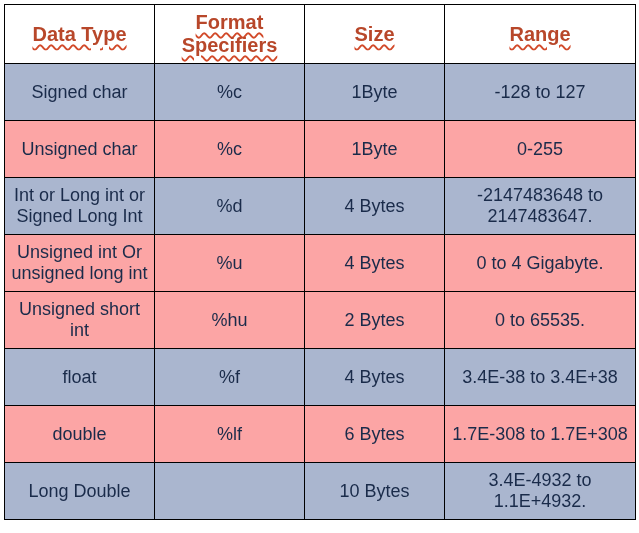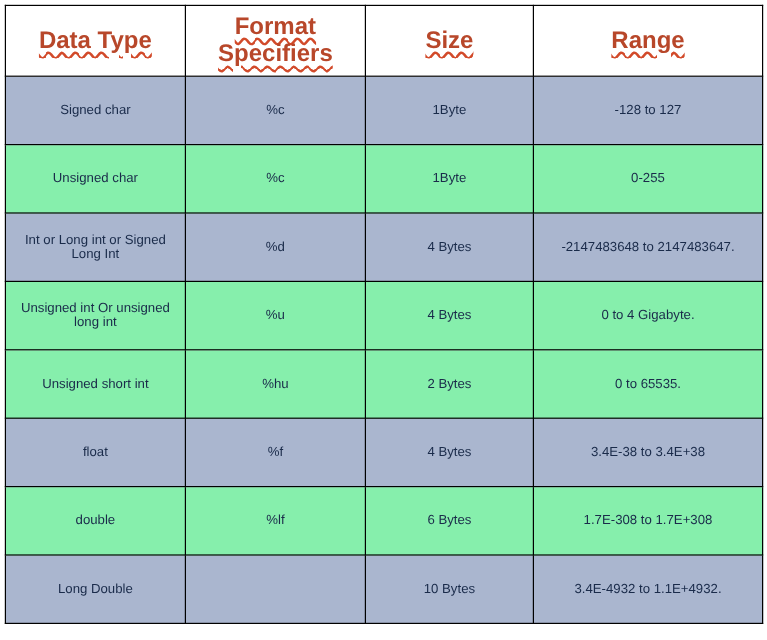--- a/index.html
+++ b/index.html
@@ -28,25 +28,25 @@
     text-decoration: underline;
     text-decoration-color: #d24a2a;
     text-decoration-style: wavy;
     text-underline-offset: 3px;
     height: 40px;
   }
   tr.alt td {
     background: #aab6cf;
   }
   tr.norm td {
-    background: #86efac;
+    background: #fca5a5;
   }
   td {
     color: #1a2b4a;
-    font-size: 11px;
+    font-size: 18px;
     height: 44px;
   }
   .col1 { width: 150px; }
   .col2 { width: 150px; }
   .col3 { width: 140px; }
   .col4 { width: 191px; }
   .wavy {
     text-decoration-color: #d24a2a;
     text-decoration-style: wavy;
     text-underline-offset: 2px;

